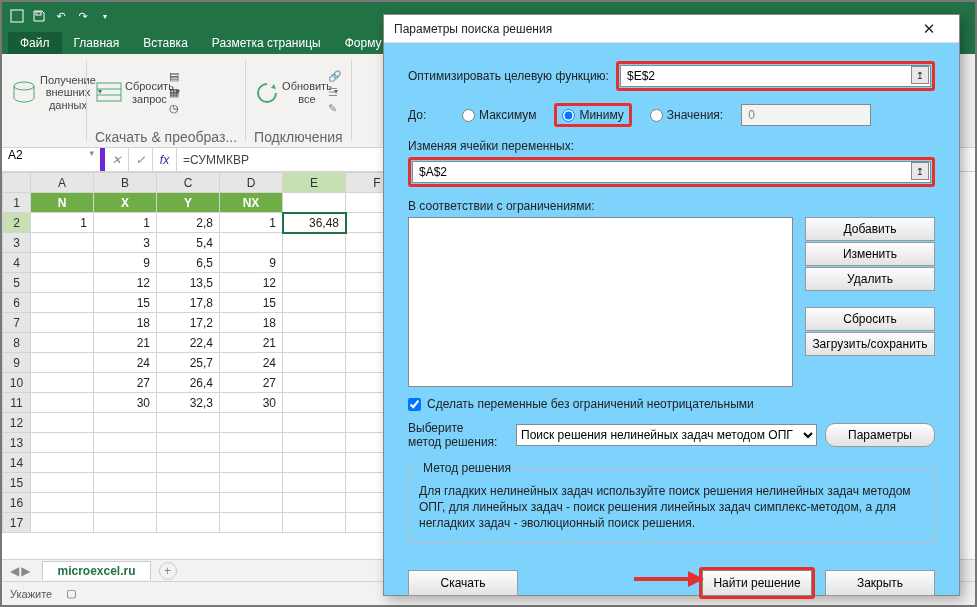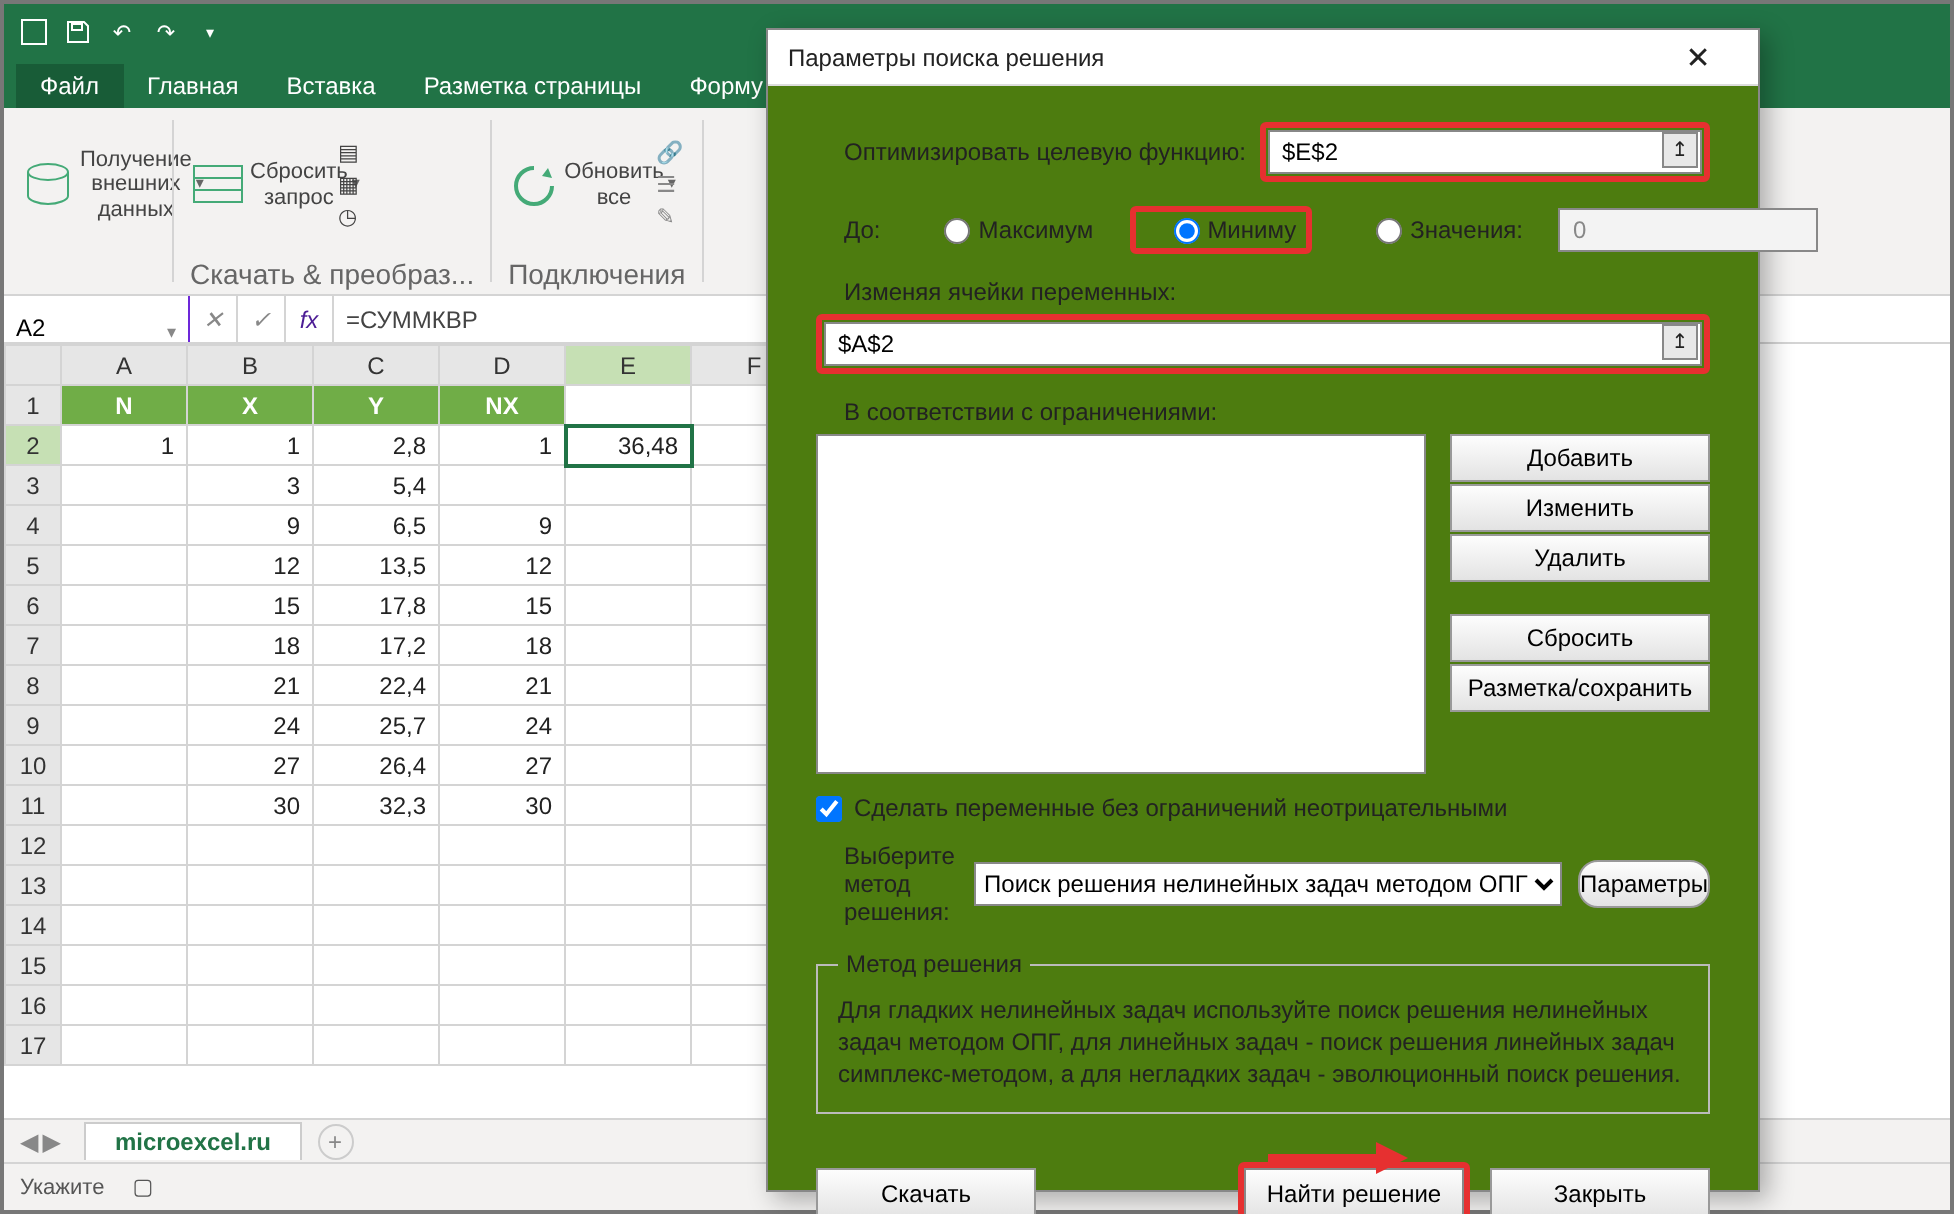--- a/index.html
+++ b/index.html
@@ -22,21 +22,21 @@
 .ribbon .vsep { width: 1px; background: #d4d4d4; margin: 6px 0; }
 .ribbon .group { padding: 4px 8px 2px 8px; display: flex; flex-direction: column; justify-content: space-between; }
 .ribbon .grp-body { display: flex; align-items: center; gap: 6px; flex:1;}
 .ribbon .grp-label { text-align: center; color: #666; font-size: 14px; padding-top: 2px; }
 .ribbon .big-btn { display: flex; flex-direction: row; align-items: center; gap: 2px; width: 68px; text-align: center; line-height: 1.1; cursor: pointer; }
 .ribbon .big-btn .dd { font-size: 8px; color: #666;}
 .ribbon .icon-box { width: 32px; height: 32px; display:flex; align-items:center; justify-content:center; }
 
 
 .fbar { height: 24px; border-bottom: 1px solid #d4d4d4; display: flex; align-items: stretch; font-size: 12px; }
-.fbar .namebox { width: 93px; border-right: 1px solid #6d28d9; display: flex; align-items: flex-end; padding: 0 6px; }
+.fbar .namebox { width: 103px; border-right: 5px solid #6d28d9; display: flex; align-items: flex-start; padding: 0 6px; }
 .fbar .namebox .dd { margin-left:auto; font-size:9px; color:#888;}
 .fbar .fx-btn { width: 24px; display:flex; align-items:center; justify-content:center; border-right:1px solid #d4d4d4; color:#4c1d95; font-style:italic;}
 .fbar .fx-btn.x { color:#888;}
 .fbar .formula { flex:1; padding:0 6px; display:flex; align-items:center; color:#444;}
 
 
 .sheet-wrap { position:absolute; left:0; right:0; top:170px; bottom:24px; background:#fff; overflow:hidden;}
 .grid { border-collapse: collapse; table-layout: fixed; font-size: 12px; }
 .grid th, .grid td { border: 1px solid #d4d4d4; height: 20px; text-align: center; vertical-align: middle; background:#fff;}
 .grid th { background: #e6e6e6; font-weight: normal; color: #333; }
@@ -53,26 +53,26 @@
 
 .sheettabs { position:absolute; left:0; right:0; bottom:24px; height:22px; background:#f3f2f1; border-top:1px solid #d4d4d4; display:flex; align-items:center; font-size:12px;}
 .sheettabs .nav { display:flex; gap:2px; padding:0 8px; color:#888;}
 .sheettabs .stab { padding: 2px 14px; background:#fff; border:1px solid #ccc; border-bottom:none; margin-left:4px; color:#217346; font-weight:bold; cursor:pointer;}
 .sheettabs .add { width:18px; height:18px; border:1px solid #ccc; border-radius:50%; display:flex; align-items:center; justify-content:center; margin-left:8px; color:#888; font-size:12px;}
 
 
 .statusbar { position:absolute; left:0; right:0; bottom:0; height:24px; background:#f3f2f1; border-top:1px solid #d4d4d4; display:flex; align-items:center; font-size:11px; padding:0 8px; color:#555; gap:14px;}
 
 
-.dialog { position:absolute; left:381px; top:12px; width:497px; height:582px; background:#4d7c0f; border:1px solid #888; box-shadow: 4px 4px 12px rgba(0,0,0,0.3); font-size:12px; color:#222;}
+.dialog { position:absolute; left:381px; top:12px; width:577px; height:582px; background:#7dd3fc; border:1px solid #888; box-shadow: 4px 4px 12px rgba(0,0,0,0.3); font-size:12px; color:#222;}
 .dialog .dtitle { height:28px; background:#fff; border-bottom:1px solid #ddd; display:flex; align-items:center; padding:0 10px;}
 .dialog .dtitle .close { margin-left:auto; width:40px; text-align:center; font-size:15px; cursor:pointer;}
 .dialog .dbody { padding: 18px 24px 12px 24px; }
 .dialog .row { display:flex; align-items:center; gap:8px; margin-bottom:12px; }
-.dialog label { white-space:nowrap;margin-left:14px; }
+.dialog label { white-space:nowrap; }
 .dialog .input-wrap { flex:1; position:relative; display:flex; align-items:center;}
 .dialog .red-outline { border: 3px solid #e63030; border-radius:3px; padding:1px;}
 .dialog input[type=text] { width:100%; height:22px; border:1px solid #888; padding:0 22px 0 6px; font-size:12px; background:#fff;}
 .dialog input[type=text][disabled]{ background:#f3f3f3; color:#888;}
 .dialog .range-btn { position:absolute; right:3px; top:2px; width:18px; height:18px; border:1px solid #888; background:#e8e8e8; display:flex; align-items:center; justify-content:center; font-size:10px; cursor:pointer;}
 .dialog .radio { display:flex; align-items:center; gap:4px; cursor:pointer;}
 .dialog .constraints { display:flex; gap:12px; }
 .dialog .constraints textarea { flex:1; height:170px; border:1px solid #888; background:#fff; resize:none; font-size:12px;}
 .dialog .sidebtns { width:130px; display:flex; flex-direction:column; gap:1px;}
 .dialog button.gbtn { height:24px; border:1px solid #999; background:linear-gradient(#fdfdfd,#e3e3e3); cursor:pointer; font-size:12px;}
@@ -430,21 +430,21 @@
         <label>В соответствии с ограничениями:</label>
       </div>
       <div class="constraints">
         <textarea style=""></textarea>
         <div class="sidebtns">
           <button class="gbtn">Добавить</button>
           <button class="gbtn">Изменить</button>
           <button class="gbtn">Удалить</button>
           <div style="height:14px;"></div>
           <button class="gbtn">Сбросить</button>
-          <button class="gbtn">Разметка/сохранить</button>
+          <button class="gbtn">Загрузить/сохранить</button>
         </div>
       </div>
       <label class="chk">
         <input type="checkbox" checked="" style="">
         <span>Сделать переменные без ограничений неотрицательными</span>
       </label>
       <div class="row">
         <label style="white-space:pre-line; width:100px;">Выберите
 метод решения:</label>
         <select>

